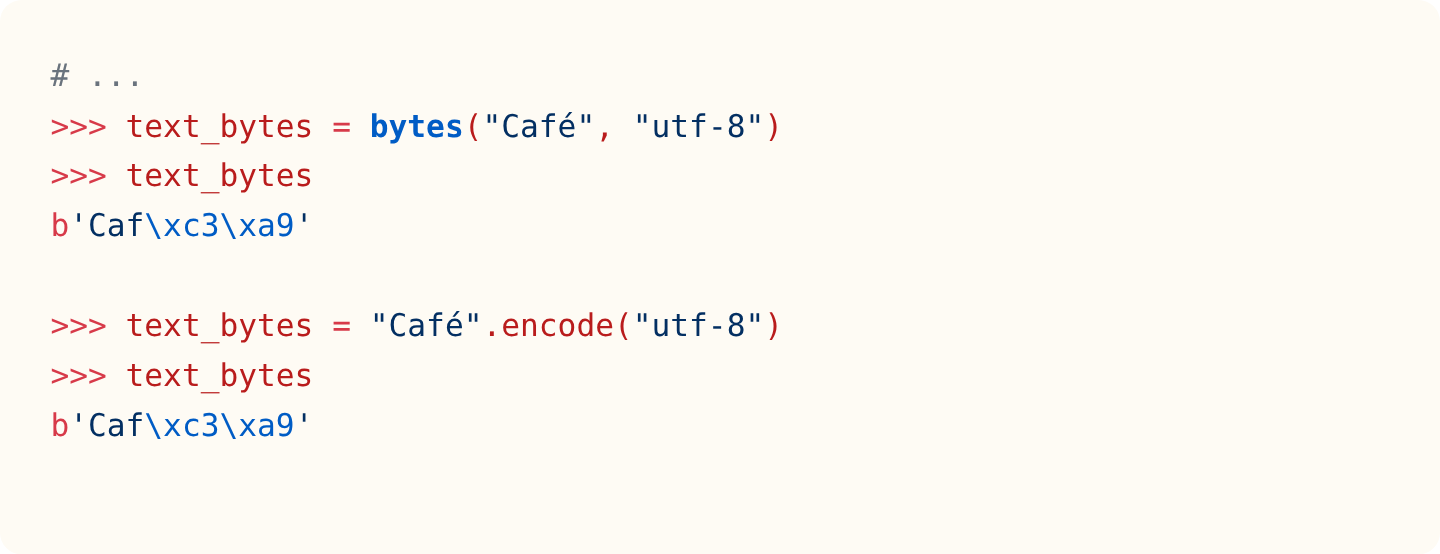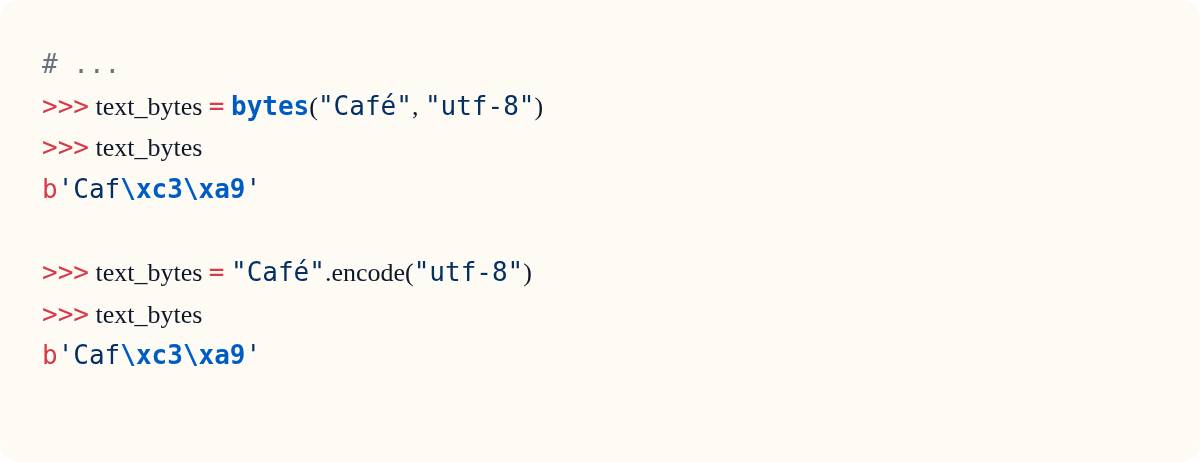--- a/index.html
+++ b/index.html
@@ -19,22 +19,22 @@
     line-height: 41.6px;
     color: #24292e;
     white-space: pre;
   }
   .line { display: block; height: 41.6px; }
   .c-comment { color: #6a737d; }
   .c-prompt { color: #d73a49; }
   .c-op { color: #d73a49; }
   .c-builtin { color: #005cc5; font-weight: bold; }
   .c-string { color: #032f62; }
-  .c-plain { color: #0f172a; font-family: Liberation Serif, serif; }
+  .c-plain { color: #b91c1c; }
   .c-prefix { color: #d73a49; }
-  .c-escape { color: #005cc5; font-weight: bold; }
+  .c-escape { color: #005cc5; }
 </style>
 </head>
 <body>
 
 <div class="code-block">
 <pre><span class="line"><span class="c-comment"># ...</span></span><span class="line"><span class="c-prompt">&gt;&gt;&gt;</span><span class="c-plain"> text_bytes </span><span class="c-op">=</span><span class="c-plain"> </span><span class="c-builtin">bytes</span><span class="c-plain">(</span><span class="c-string">"Café"</span><span class="c-plain">, </span><span class="c-string">"utf-8"</span><span class="c-plain">)</span></span><span class="line"><span class="c-prompt">&gt;&gt;&gt;</span><span class="c-plain"> text_bytes</span></span><span class="line"><span class="c-prefix">b</span><span class="c-string">'</span><span class="c-string">Caf</span><span class="c-escape">\xc3</span><span class="c-escape">\xa9</span><span class="c-string">'</span></span><span class="line"><span></span></span><span class="line"><span class="c-prompt">&gt;&gt;&gt;</span><span class="c-plain"> text_bytes </span><span class="c-op">=</span><span class="c-plain"> </span><span class="c-string">"Café"</span><span class="c-plain">.encode(</span><span class="c-string">"utf-8"</span><span class="c-plain">)</span></span><span class="line"><span class="c-prompt">&gt;&gt;&gt;</span><span class="c-plain"> text_bytes</span></span><span class="line"><span class="c-prefix">b</span><span class="c-string">'</span><span class="c-string">Caf</span><span class="c-escape">\xc3</span><span class="c-escape">\xa9</span><span class="c-string">'</span></span></pre>
 </div>
 
 </body></html>

